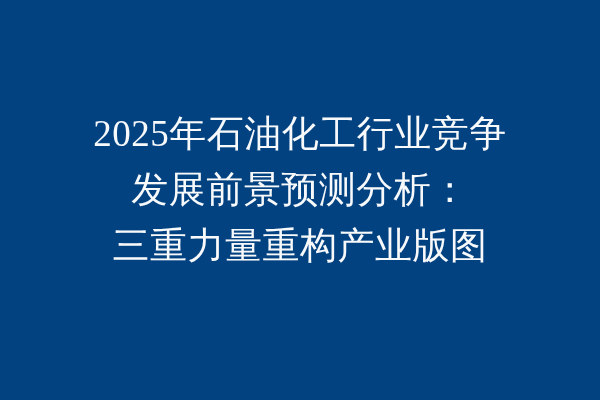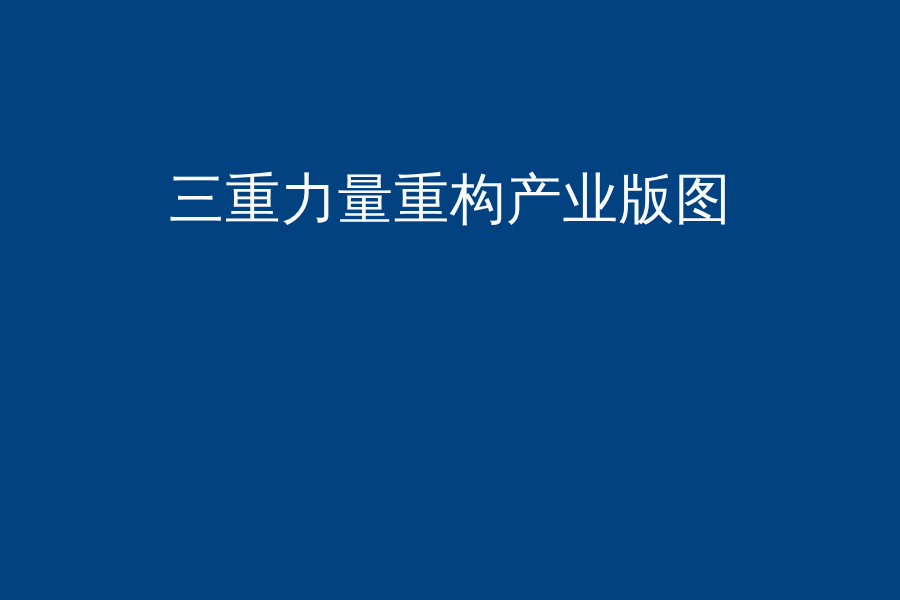--- a/index.html
+++ b/index.html
@@ -56,16 +56,18 @@
   .title-line-1 { font-size: 37px; }
   .title-line-2 { font-size: 37px; }
   .title-line-3 { font-size: 37px; text-align: center; }
 </style>
 </head>
 <body>
 
 <div id="title-card" style="background-color: rgb(3, 66, 129);">
 
   <div id="title-block">
+    <span class="title-line title-line-1" style="color: rgb(247, 249, 251);">2025年石油化工行业竞争</span>
+    <span class="title-line title-line-2" style="color: rgb(247, 249, 251);">发展前景预测分析：</span>
     <span class="title-line title-line-3" style="color: rgb(247, 249, 251);">三重力量重构产业版图</span>
   </div>
 
 </div>
 
 </body></html>

